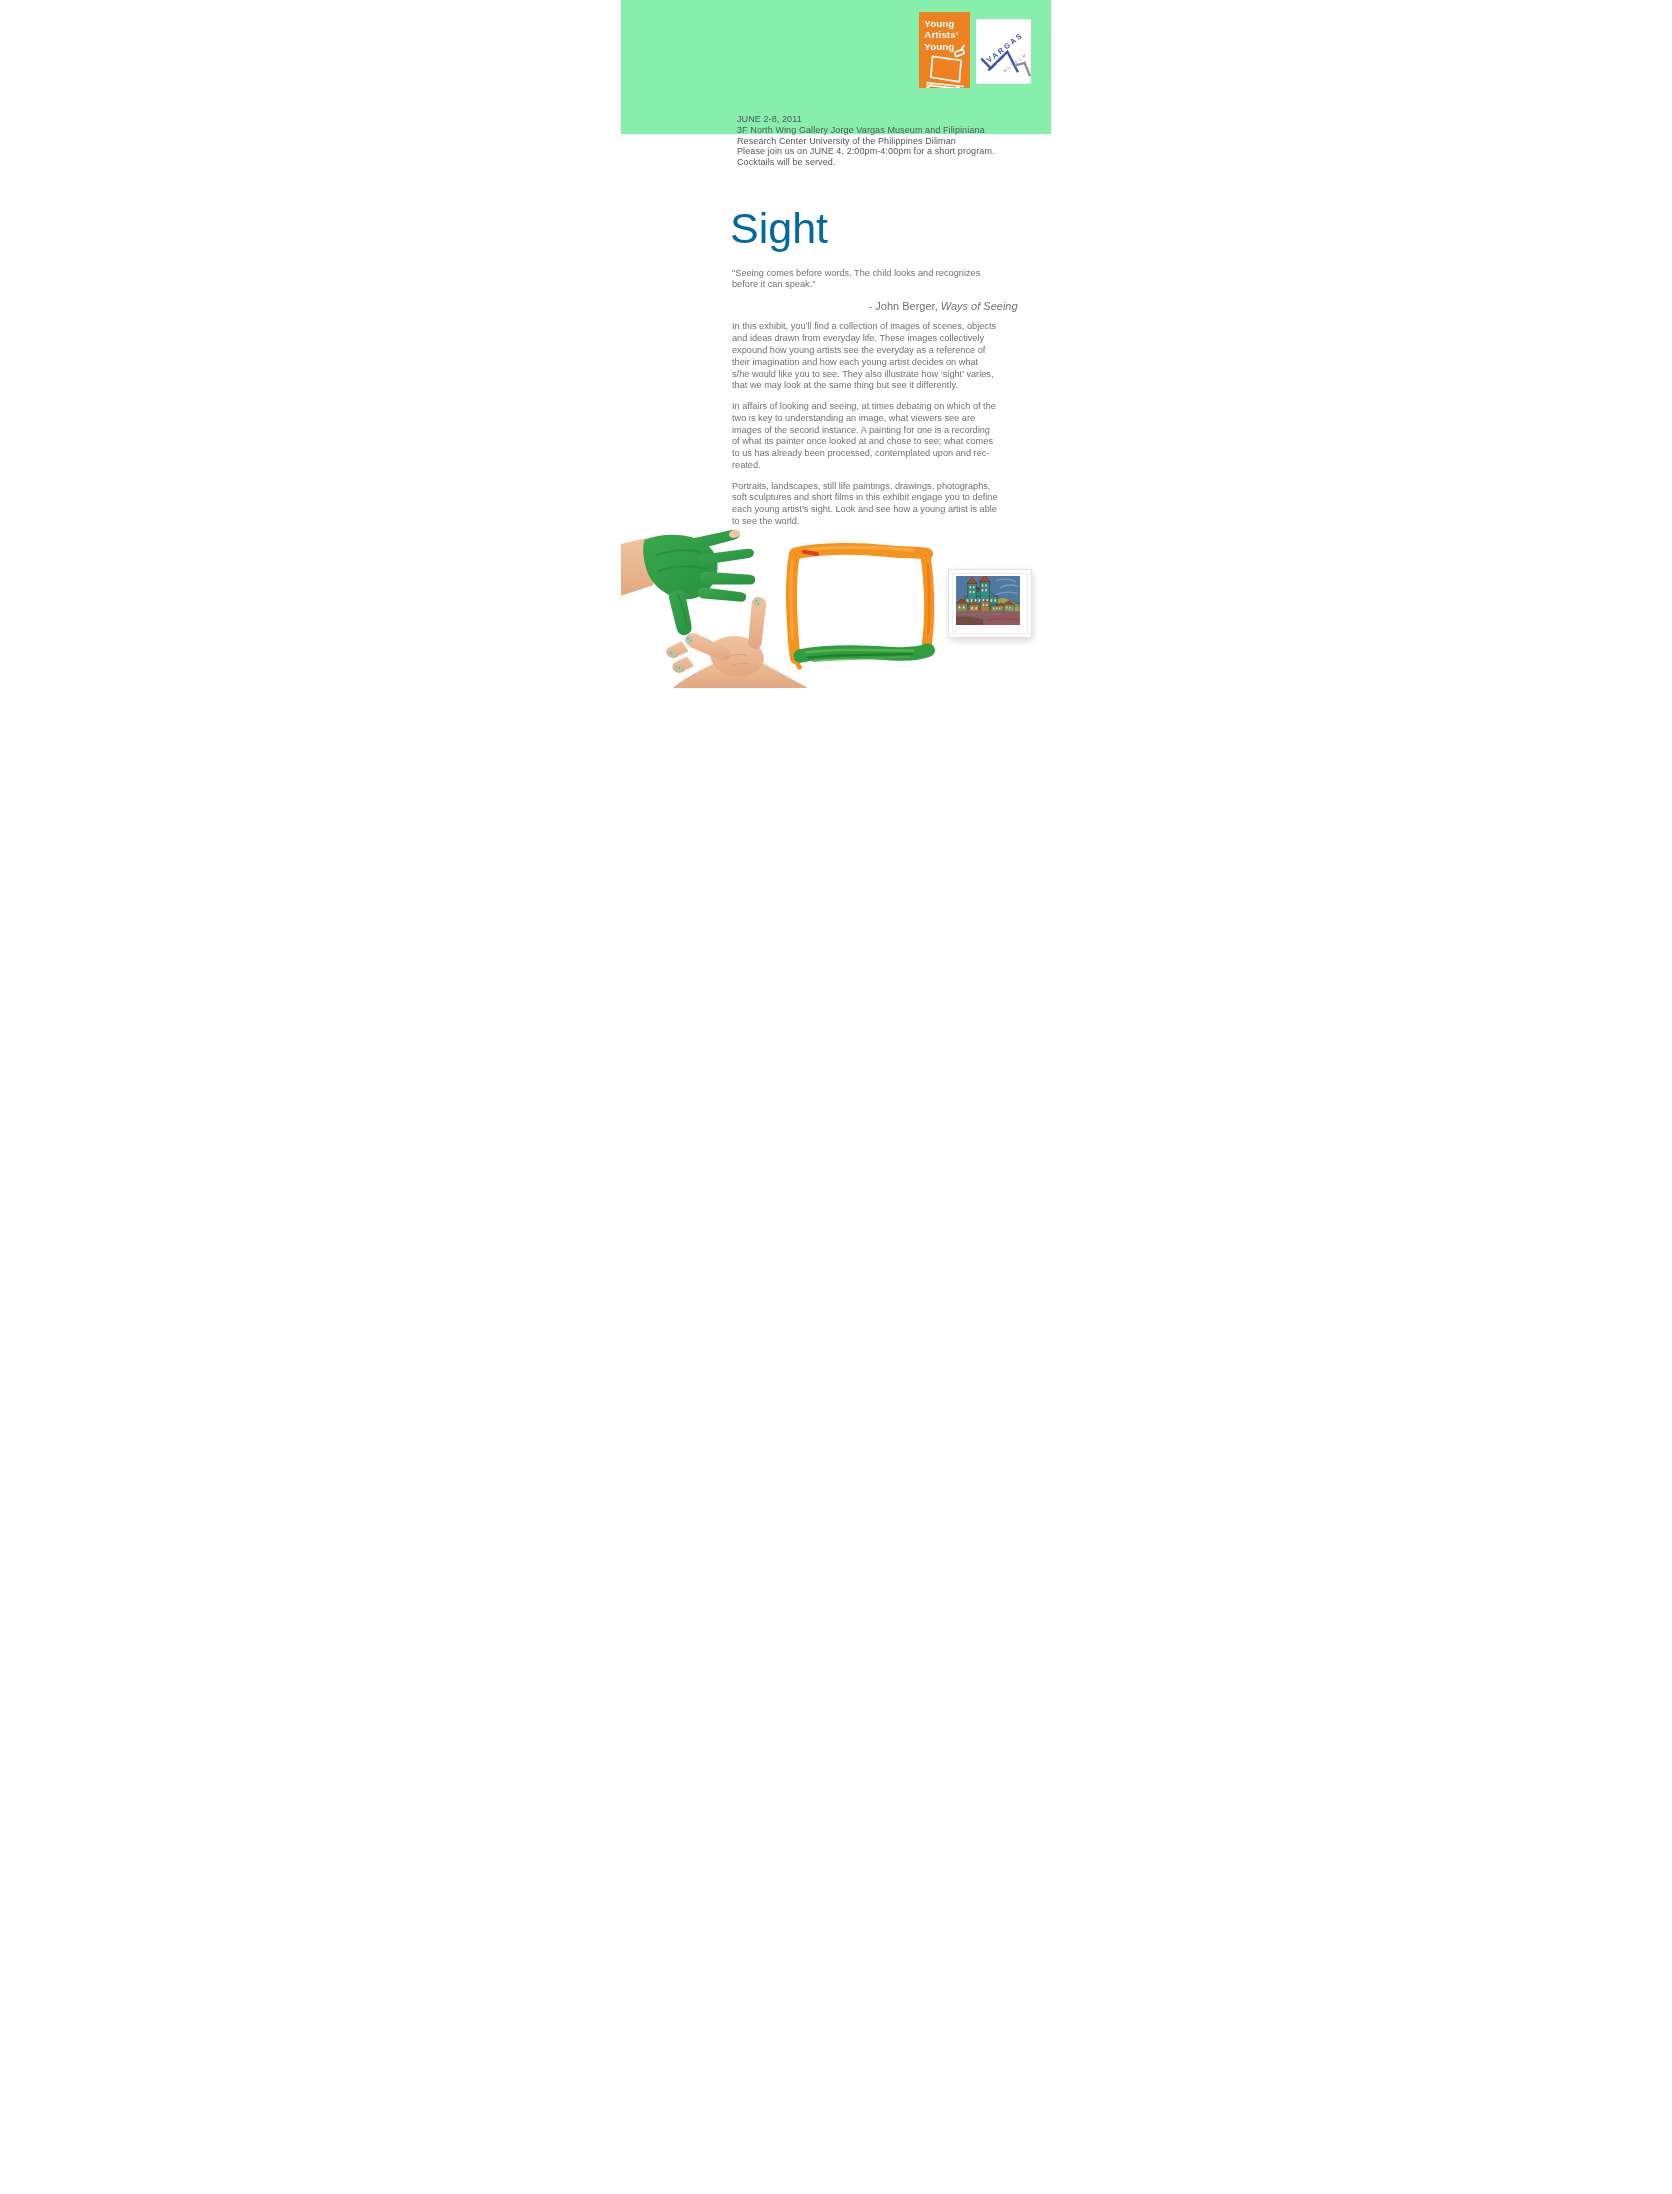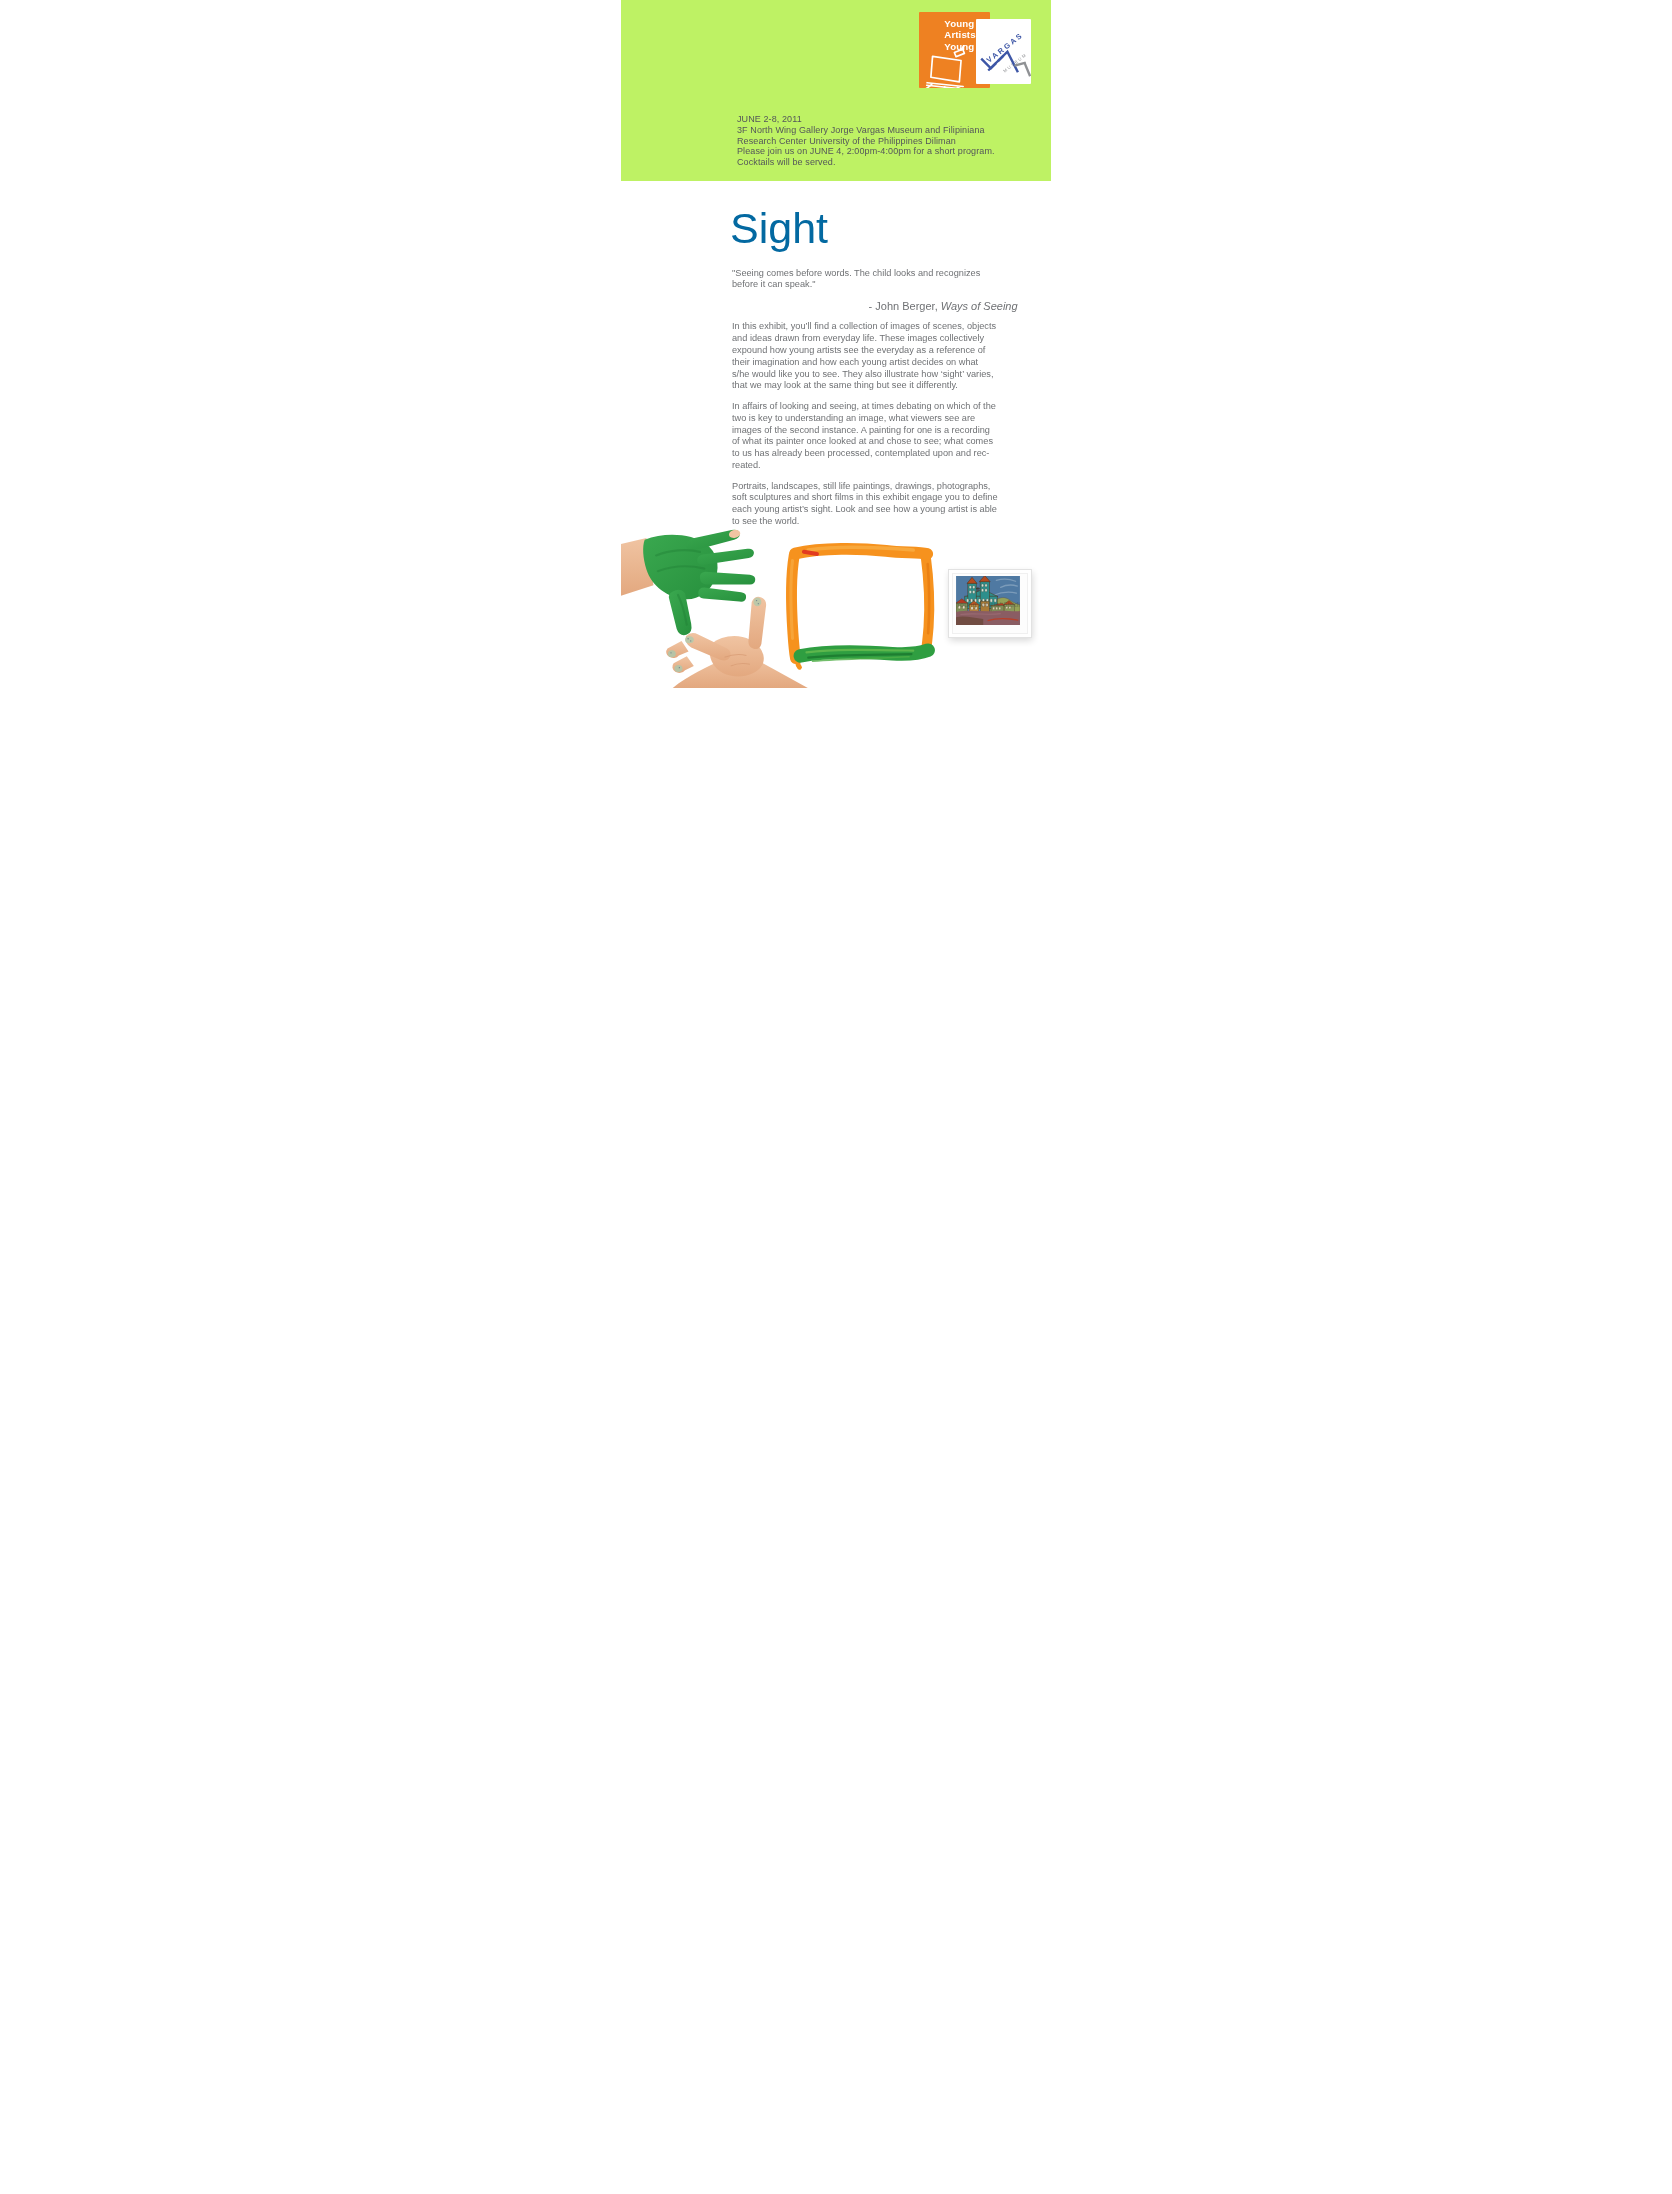--- a/index.html
+++ b/index.html
@@ -1,24 +1,24 @@
 <!DOCTYPE html>
 <html style="font-size:7px"><head>
 <meta charset="utf-8">
 <style>
   html,body{margin:0;padding:0;background:#ffffff;}
   .page{position:relative;width:430px;height:688px;margin:0 auto;background:#ffffff;overflow:hidden;
         font-family:"Liberation Sans","DejaVu Sans",sans-serif;}
   
-  .header{position:absolute;left:0;top:0;width:430px;height:181px;background:#bef264;}
+  .header{position:absolute;left:0;top:0;width:430px;height:134px;background:#86efac;}
   .invite{position:absolute;left:116px;top:114px;white-space:pre;font-size:9px;line-height:10.8px;
           color:#54565a;letter-spacing:0.1px;}
   
   .yas-logo{position:absolute;left:298px;top:12px;width:51px;height:76px;background:#ee8122;
-            border-radius:0.9px;overflow:hidden;padding-left:20px;}
+            border-radius:0.9px;overflow:hidden;}
   .yas-text{padding:5.7px 0 0 5.3px;color:#ffffff;font-size:9.7px;line-height:11.4px;font-weight:600;
             letter-spacing:0.1px;}
   .yas-easel{position:absolute;left:0;bottom:-0.9px;width:51px;height:44px;}
   .vargas-logo{position:absolute;left:355px;top:19px;width:55px;height:65px;background:#ffffff;
                border-radius:0.9px;overflow:hidden;}
   
   .title{position:absolute;left:109px;top:206px;margin:0;font-size:43px;line-height:44px;
          font-weight:200;color:#0369a1;letter-spacing:0;}
   .copy{position:absolute;left:111px;top:268px;width:297px;color:#6f7174;}
   .quote-text{white-space:pre;font-size:9.2px;line-height:11.4px;margin:0;}

